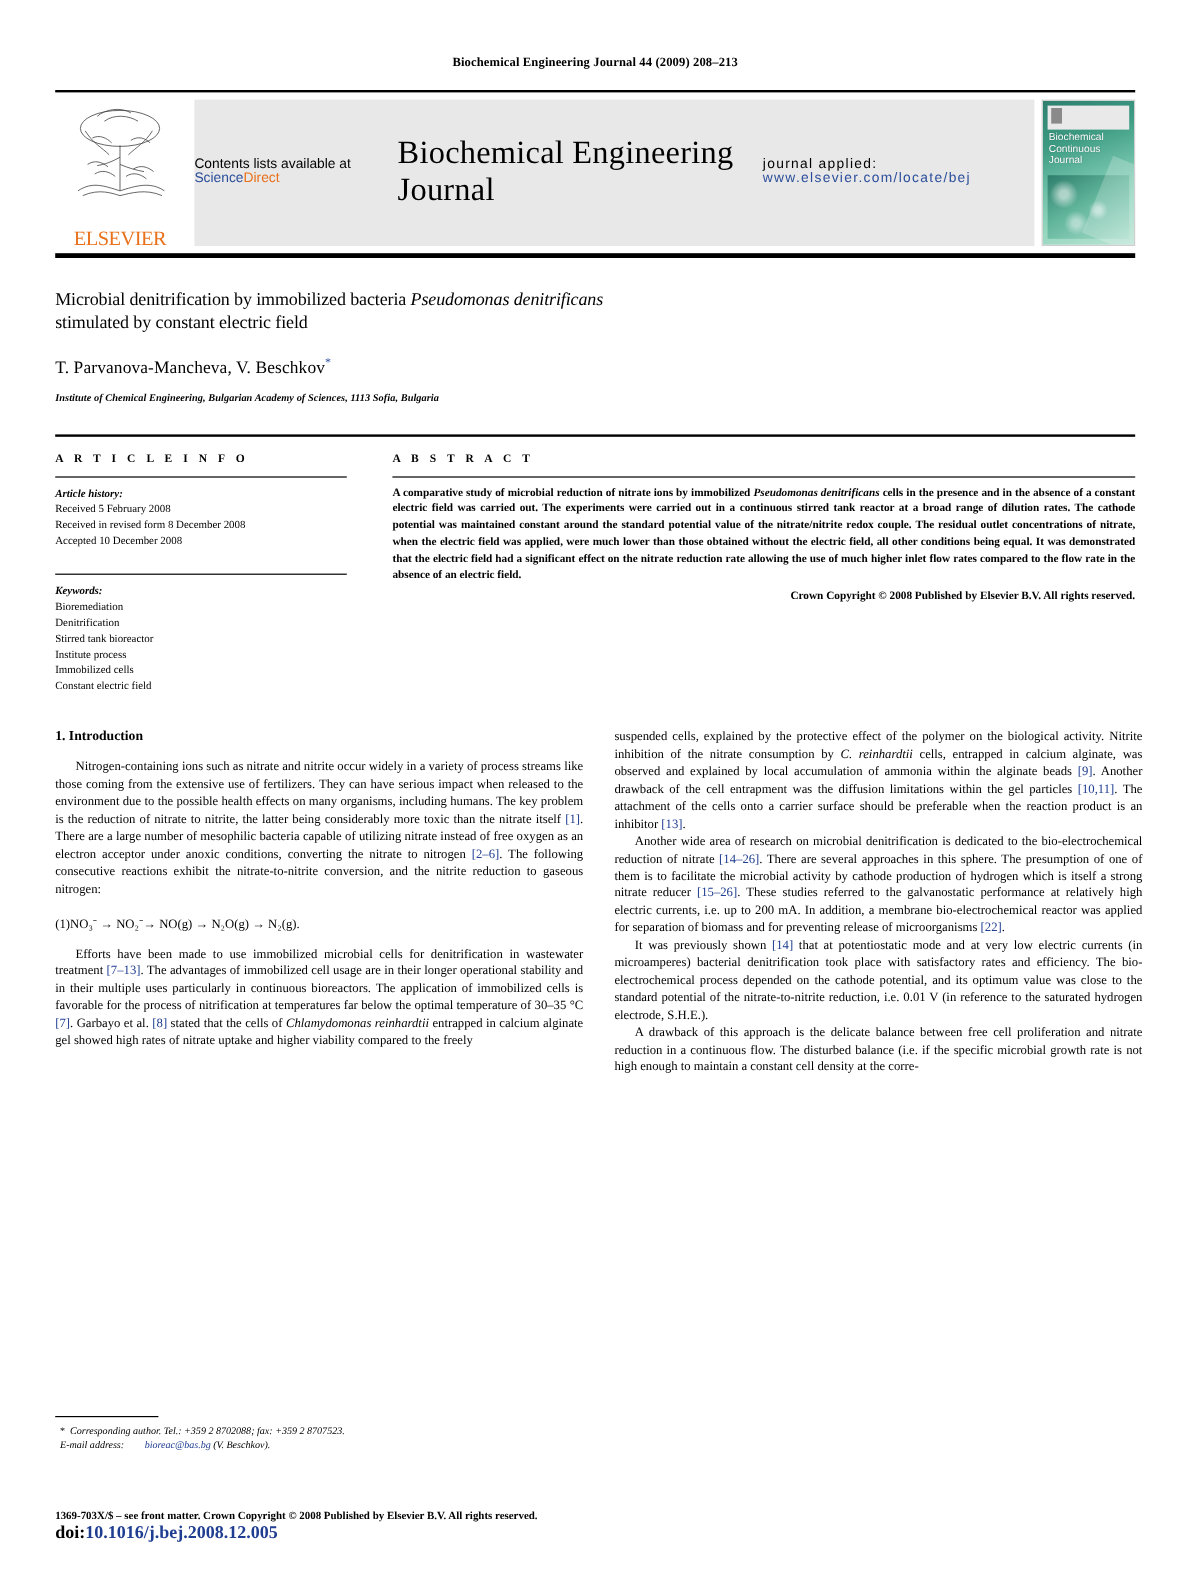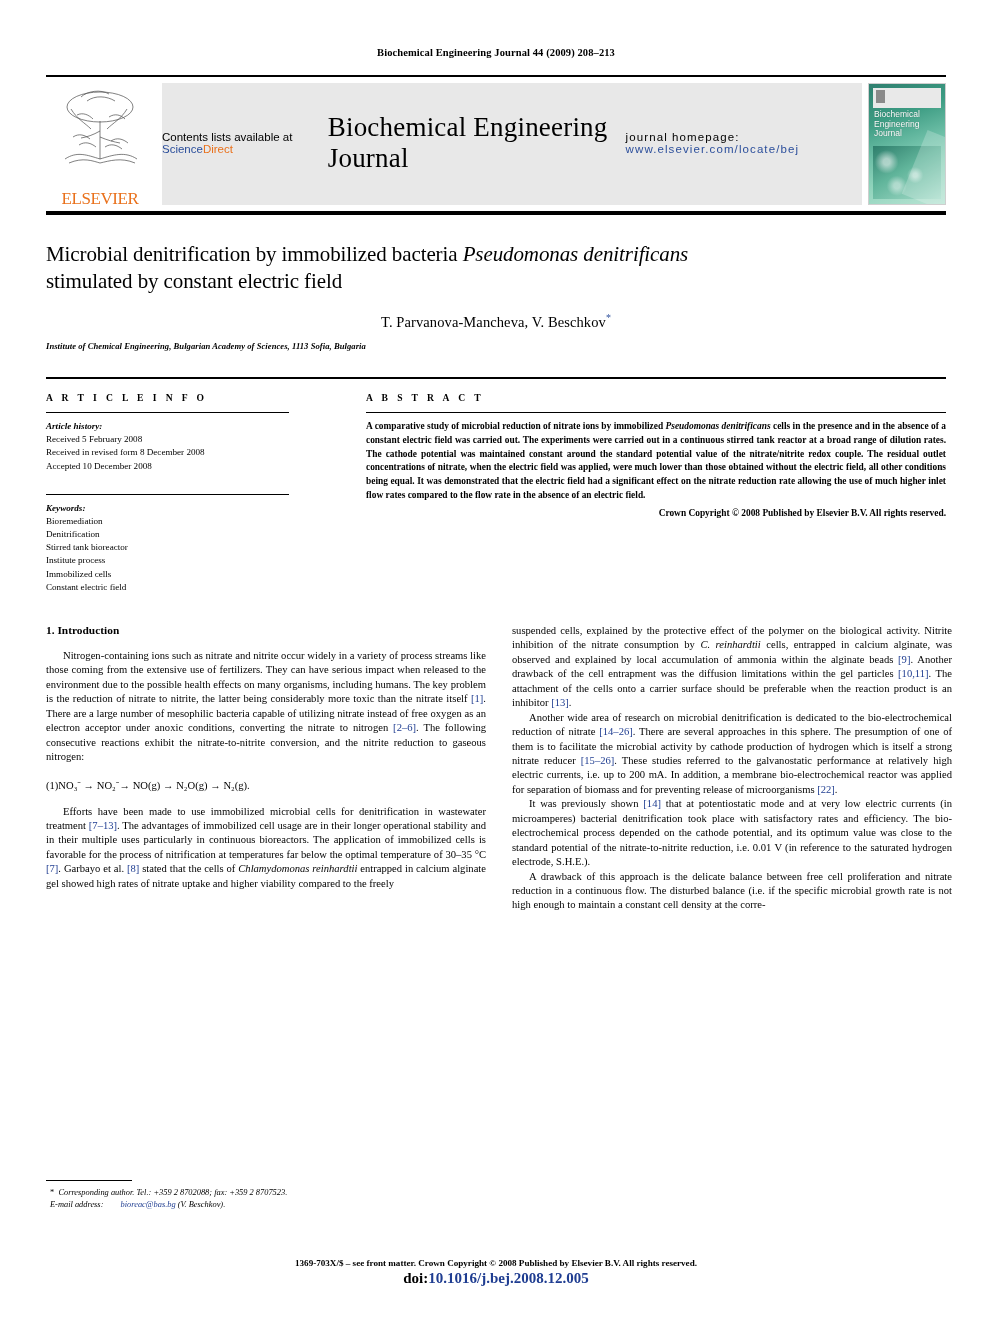--- a/index.html
+++ b/index.html
@@ -54,30 +54,30 @@
       radial-gradient(circle at 62% 55%, rgba(255,255,255,.5) 0 4%, rgba(255,255,255,0) 16%),
       radial-gradient(circle at 35% 75%, rgba(255,255,255,.45) 0 5%, rgba(255,255,255,0) 17%),
       linear-gradient(150deg,#2e7e6c,#61b59b 45%,#a8ddcb);
   }
   .cover-photo:after{ content:""; position:absolute; right:-18px; top:-10px; width:46px; height:130%; background:rgba(255,255,255,.22); transform:rotate(22deg); }
   .masthead-rule { border-bottom:4px solid #000; margin-top:2px; }
 
   
   .title-block { margin-top:26px; }
   h1.title {
-    font-size:21px; font-weight:normal; line-height:1.29;
+    font-size:15px; font-weight:normal; line-height:1.29;
     margin:0; font-family:"Liberation Serif", serif; letter-spacing:-.1px;
   }
   h1.title i { font-style:italic; }
-  .authors { font-size:14.5px; margin-top:17px; letter-spacing:.1px;text-align:center; }
+  .authors { font-size:14.5px; margin-top:17px; letter-spacing:.1px; }
   .authors sup { font-size:10px; color:#2B4E9B; }
   .affil { font-size:8.6px; font-style:italic; font-weight:bold; margin-top:10px; letter-spacing:.05px; }
 
   
-  .infoblock { margin-top:26px; border-top:2.2px solid #000; padding-top:13px; display:flex;gap:39px; }
+  .infoblock { margin-top:26px; border-top:2.2px solid #000; padding-top:13px; display:flex; }
   .col-info { width:243px; flex:0 0 243px; }
   .col-abs  { flex:1; margin-left:38px; }
   .sechead {
     font-size:9.6px; font-weight:bold; letter-spacing:3.4px;
     font-family:"Liberation Serif", serif;
   }
   .hr-thin { border-top:1.1px solid #000; margin:9px 0 7px 0; }
   .meta { font-size:9.1px; line-height:1.45; }
   .meta .ital { font-style:italic; font-weight:bold; }
   .meta-gap { height:12px; }
@@ -105,21 +105,21 @@
   i.sp { font-style:italic; }
 
   
   .footnote { position:absolute; left:46px; bottom:112px; width:440px; }
   .foot-rule { width:86px; border-top:1px solid #000; margin-bottom:6px; }
   .foot-line { font-size:8.4px; line-height:1.45; font-style:italic; padding-left:14px; text-indent:-10px; }
   .foot-line .mark { font-style:normal; }
   .foot-mail a, .foot-mail .lnk { color:#1F3D91;padding-left:15px; }
 
   
-  .pfooter { position:absolute; left:46px; bottom:36px; width:900px;text-align:center; }
+  .pfooter { position:absolute; left:46px; bottom:36px; width:900px; }
   .pfooter .l1 { font-size:9.1px; font-weight:bold; }
   .pfooter .l2 { font-size:15px; font-weight:bold; margin-top:2px; }
   .pfooter .doi { color:#1F3D91; }
 </style>
 </head>
 <body>
 
 <div class="page">
 
   <div class="runhead">Biochemical Engineering Journal 44 (2009) 208–213</div>
@@ -143,31 +143,31 @@
         </svg>
         <div class="elsevier-word">ELSEVIER</div>
       </div>
 
       <div class="banner">
         <div class="banner-top">
           <span>Contents lists available at </span><span class="sd-1">Science</span><span class="sd-2">Direct</span>
         </div>
         <div class="banner-title">Biochemical Engineering Journal</div>
         <div class="banner-home">
-          <span class="hp-label">journal homepage: </span><span class="hp-url">www.elsevier.com/locate/bej</span>
+          <span class="hp-label">journal applied: </span><span class="hp-url">www.elsevier.com/locate/bej</span>
         </div>
       </div>
 
       <div class="cover">
         <div class="cover-head">
             <span class="sq"></span>
           </div>
         <div class="cover-txt">
           <div>Biochemical</div>
-          <div>Engineering</div>
+          <div>Continuous</div>
           <div>Journal</div>
         </div>
         <div class="cover-photo"></div>
       </div>
 
     </div>
     <div class="masthead-rule"></div>
   </div>
 
   <div class="title-block">

